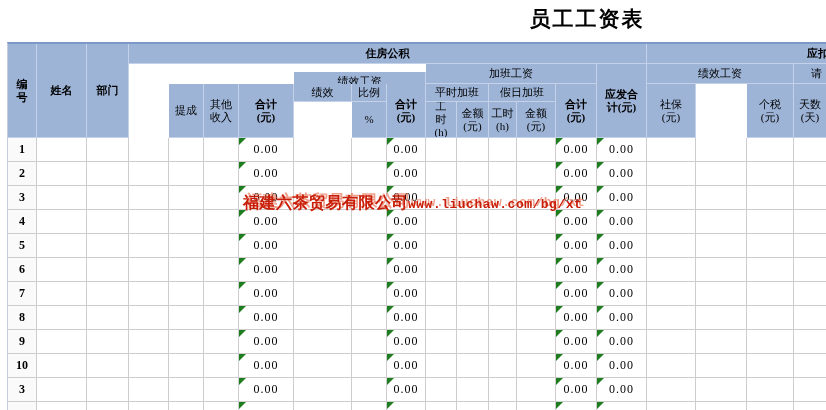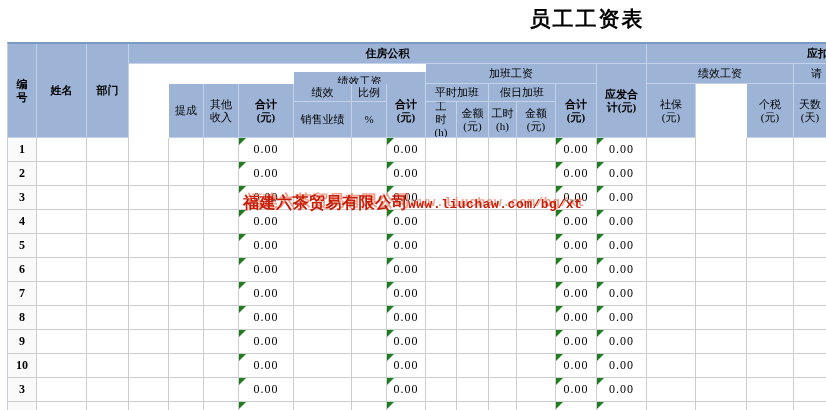--- a/index.html
+++ b/index.html
@@ -71,21 +71,20 @@
     <div class="cell hcell b" style="left: 589px; top: 20px; width: 50px; height: 74px;">应发合
 计(元)</div>
     <div class="cell hcell " style="left: 639px; top: 20px; width: 147px; height: 20px;">绩效工资</div>
     <div class="cell hcell pl17" style="left: 786px; top: 20px; width: 64px; height: 20px;">请</div>
     <div class="cell hcell " style="left: 161px; top: 40px; width: 35px; height: 54px;">提成</div>
     <div class="cell hcell " style="left: 196px; top: 40px; width: 35px; height: 54px;">其他
 收入</div>
     <div class="cell hcell b" style="left: 231px; top: 40px; width: 55px; height: 54px;">合计
 (元)</div>
     <div class="cell hcell " style="left: 286px; top: 40px; width: 58px; height: 18px;">绩效</div>
-    <div class="cell hcell " style="left: 286px; top: 58px; width: 58px; height: 36px;">销售业绩</div>
     <div class="cell hcell " style="left: 344px; top: 40px; width: 35px; height: 18px;">比例</div>
     <div class="cell hcell " style="left: 344px; top: 58px; width: 35px; height: 36px;">%</div>
     <div class="cell hcell b" style="left: 379px; top: 40px; width: 39px; height: 54px;">合计
 (元)</div>
     <div class="cell hcell " style="left: 418px; top: 40px; width: 63px; height: 18px;">平时加班</div>
     <div class="cell hcell " style="left: 481px; top: 40px; width: 67px; height: 18px;">假日加班</div>
     <div class="cell hcell " style="left: 418px; top: 58px; width: 31px; height: 36px;">工
 时
 (h)</div>
     <div class="cell hcell " style="left: 449px; top: 58px; width: 32px; height: 36px;">金额

